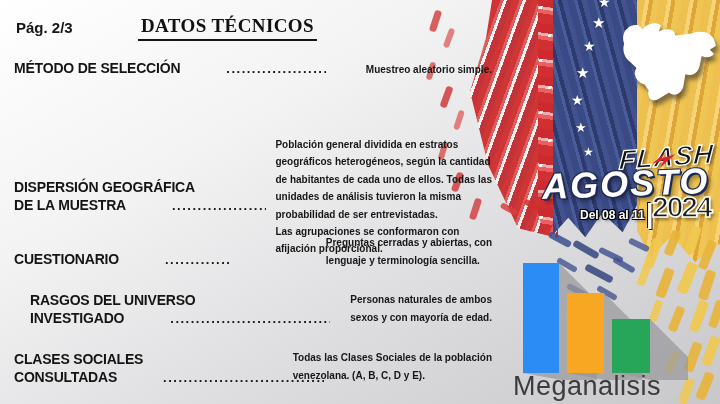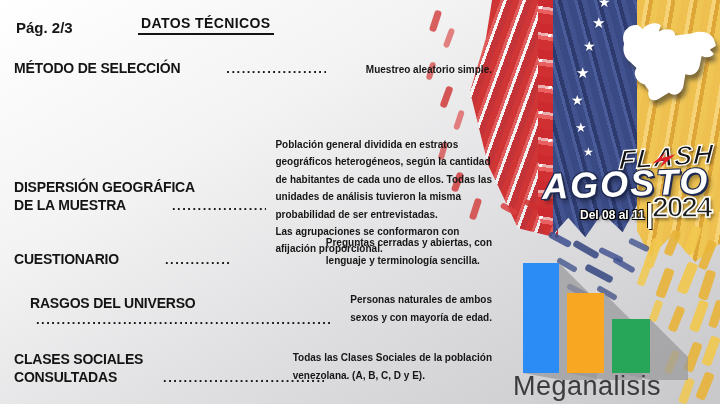--- a/index.html
+++ b/index.html
@@ -3,22 +3,22 @@
 <meta charset="utf-8">
 <style>
   html,body{margin:0;padding:0;}
   .slide{
     position:relative;width:720px;height:404px;overflow:hidden;
     font-family:"Liberation Sans","DejaVu Sans",sans-serif;
     background:linear-gradient(150deg,#ffffff 0%,#f3f3f4 32%,#dfdfe1 62%,#c8c8cb 100%);
   }
   
   .pag{position:absolute;left:16px;top:19px;font-size:15px;font-weight:bold;color:#161616;}
-  .title{position:absolute;left:138px;top:15px;font-size:14px;font-weight:bold;color:#111;
-         letter-spacing:.4px;border-bottom:2.5px solid #151515;padding:0 3px 2px;}
+  .title{position:absolute;left:138px;top:15px;font-size:19px;font-weight:bold;color:#111;
+         letter-spacing:.4px;border-bottom:2.5px solid #151515;padding:0 3px 2px;font-family:Liberation Serif, serif;}
   
   .row{position:absolute;left:14px;right:228px;color:#141414;}
   .lbl{font-size:14px;font-weight:bold;line-height:18px;letter-spacing:-.2px;white-space:nowrap;}
   .lbl-line{display:flex;align-items:baseline;gap:40px;}
   .lbl-block{position:absolute;left:0;}
   .leader{flex:1;overflow:hidden;white-space:nowrap;font-size:13px;font-weight:bold;
           letter-spacing:1.5px;padding:0 3px 0 6px;}
   .val{position:absolute;right:0;text-align:left;white-space:pre;font-size:10px;
        font-weight:bold;line-height:17.4px;color:#161616;padding-left:7px;}
   
@@ -175,20 +175,21 @@
       <span class="leader">............................................................</span>
     </div>
     <div class="val" style="bottom:1px;">Preguntas cerradas y abiertas, con
 lenguaje y terminología sencilla.</div>
   </div>
 
   <div class="row" style="top:287px;height:40px;margin-left:16px;">
     <div class="lbl-block" style="bottom:0;width:300px;">
       <div class="lbl">RASGOS DEL UNIVERSO</div>
       <div class="lbl-line">
+        <span class="lbl">INVESTIGADO</span>
         <span class="leader">............................................................</span>
       </div>
     </div>
     <div class="val" style="bottom:1px;">Personas naturales de ambos
 sexos y con mayoría de edad.</div>
   </div>
 
   <div class="row" style="top:344px;height:44px;">
     <div class="lbl-block" style="bottom:2px;width:310px;">
       <div class="lbl">CLASES SOCIALES</div>

